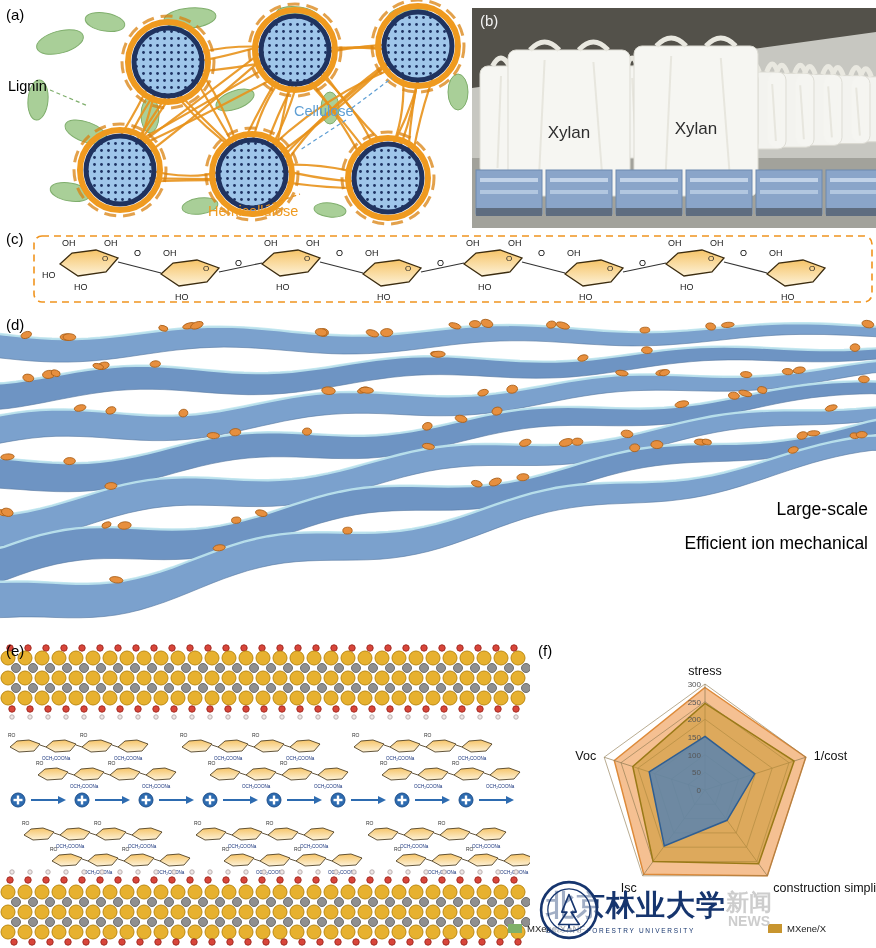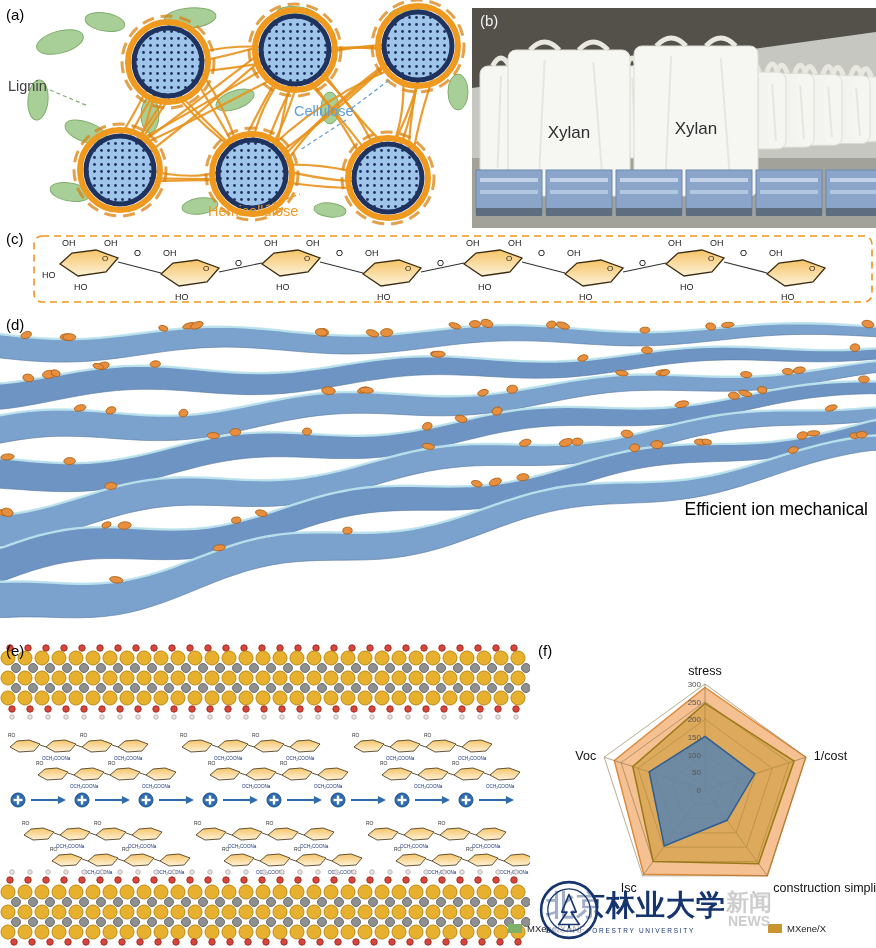--- a/index.html
+++ b/index.html
@@ -9,21 +9,21 @@
   #fig svg{position:absolute;display:block}
   #svg-a{left:0;top:0}
   #svg-b{left:472px;top:8px}
   #svg-c{left:30px;top:230px}
   #svg-d{left:0;top:312px}
   #svg-e{left:0;top:640px}
   #svg-f{left:500px;top:640px}
   .plab{position:absolute;font-size:15px;color:#000;z-index:5}
   .plab.white{color:#f2f2f2}
   .ann{position:absolute;font-size:14.5px;z-index:5}
-  #lbl-lignin{left:8px;top:78px;color:#404040}
+  #lbl-lignin{left:8px;top:78px;color:#000000}
   #lbl-cellulose{left:294px;top:103px;color:#5f9fd4}
   #lbl-hemicellulose{left:208px;top:203px;color:#ef9a1f}
   #d-features{position:absolute;right:8px;top:492px;text-align:right;
     font-size:17.5px;line-height:34px;color:#000;z-index:5}
   #watermark{position:absolute;left:538px;top:872px;width:338px;height:76px;
     display:flex;align-items:center;z-index:10}
   #watermark .seal{width:62px;height:62px;flex:0 0 auto}
   .wm-text{margin-left:8px}
   .wm-cn{font-family:"Liberation Serif",serif;font-weight:bold;font-size:29px;
     color:#16356e;letter-spacing:1px;white-space:nowrap}
@@ -1083,20 +1083,21 @@
   <div class="plab" style="left:6px;top:230px">(c)</div>
   <div class="plab" style="left:6px;top:316px">(d)</div>
   <div class="plab" style="left:6px;top:642px">(e)</div>
   <div class="plab" style="left:538px;top:642px">(f)</div>
 
   <div class="ann" id="lbl-lignin">Lignin</div>
   <div class="ann" id="lbl-cellulose">Cellulose</div>
   <div class="ann" id="lbl-hemicellulose">Hemicellulose</div>
 
   <div id="d-features">
+    <div>Large-scale</div>
     <div>Efficient ion mechanical</div>
   </div>
 
   <div id="watermark">
     <svg class="seal" viewBox="0 0 60 60">
       <circle cx="30" cy="30" r="27" fill="#fff" fill-opacity="0.6" stroke="#16356e" stroke-width="2.5"></circle>
       <circle cx="30" cy="30" r="20.5" fill="none" stroke="#16356e" stroke-width="1.2"></circle>
       <path d="M30 15 L23 32 L28 32 L20 44 L40 44 L32 32 L37 32 Z" fill="none" stroke="#16356e" stroke-width="1.6" stroke-linejoin="round"></path>
       <line x1="30" y1="44" x2="30" y2="48" stroke="#16356e" stroke-width="1.8"></line>
     </svg>

